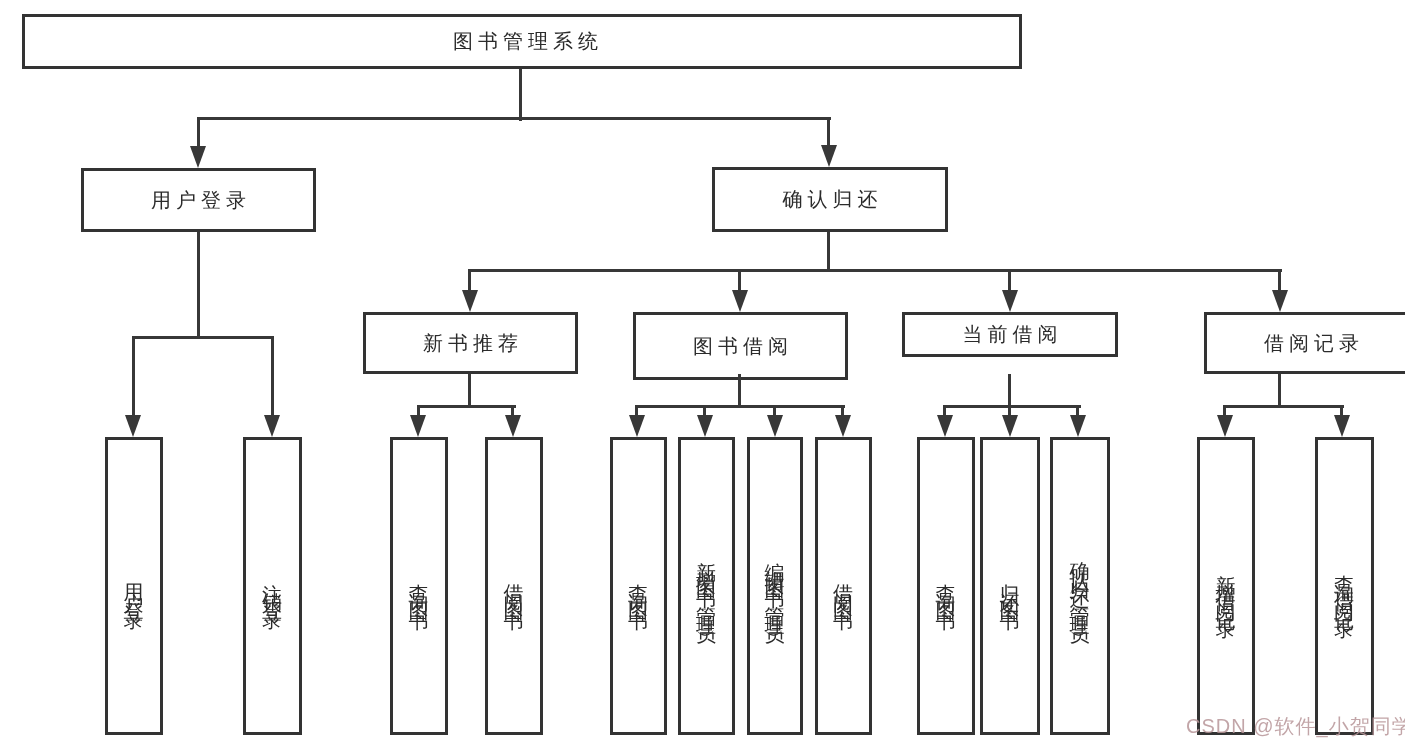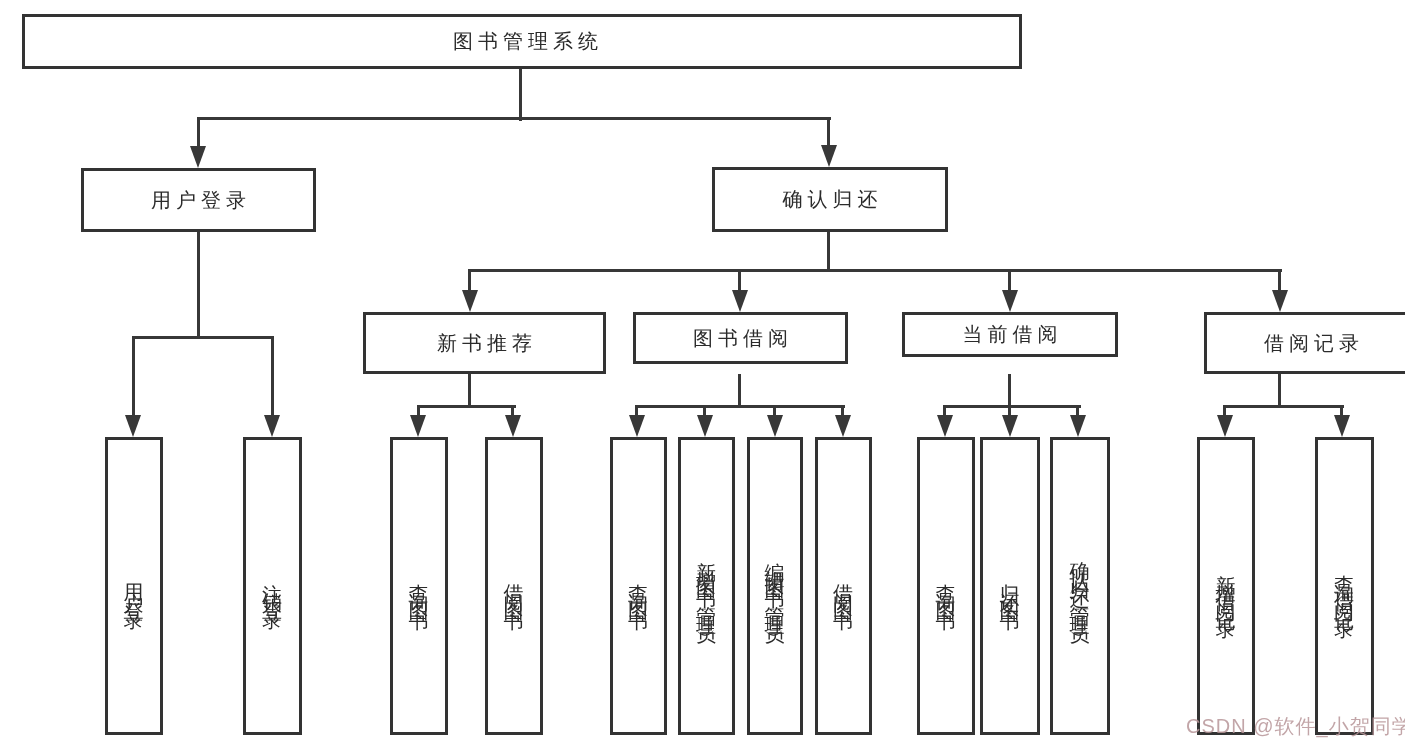--- a/index.html
+++ b/index.html
@@ -88,22 +88,22 @@
   <div class="hline" style="left:468px;top:269px;width:814px;"></div>
   <div class="vline" style="left:468px;top:269px;height:26px;"></div>
   <div class="arrow" style="left:462px;top:290px;"></div>
   <div class="vline" style="left:738px;top:269px;height:26px;"></div>
   <div class="arrow" style="left:732px;top:290px;"></div>
   <div class="vline" style="left:1008px;top:269px;height:26px;"></div>
   <div class="arrow" style="left:1002px;top:290px;"></div>
   <div class="vline" style="left:1278px;top:269px;height:26px;"></div>
   <div class="arrow" style="left:1272px;top:290px;"></div>
 
-  <div class="box" style="left:363px;top:312px;width:243px;height:62px;">新书推荐</div>
-  <div class="box" style="left:633px;top:312px;width:215px;height:52px;">图书借阅</div>
+  <div class="box" style="left:363px;top:312px;width:215px;height:62px;">新书推荐</div>
+  <div class="box" style="left:633px;top:312px;width:215px;height:68px;">图书借阅</div>
   <div class="box" style="left:902px;top:312px;width:216px;height:45px;">当前借阅</div>
   <div class="box" style="left:1204px;top:312px;width:215px;height:62px;">借阅记录</div>
 
   <div class="vline" style="left:468px;top:374px;height:34px;"></div>
   <div class="hline" style="left:417px;top:405px;width:99px;"></div>
   <div class="vline" style="left:417px;top:405px;height:14px;"></div>
   <div class="arrow" style="left:410px;top:415px;"></div>
   <div class="vline" style="left:511px;top:405px;height:14px;"></div>
   <div class="arrow" style="left:505px;top:415px;"></div>
 

